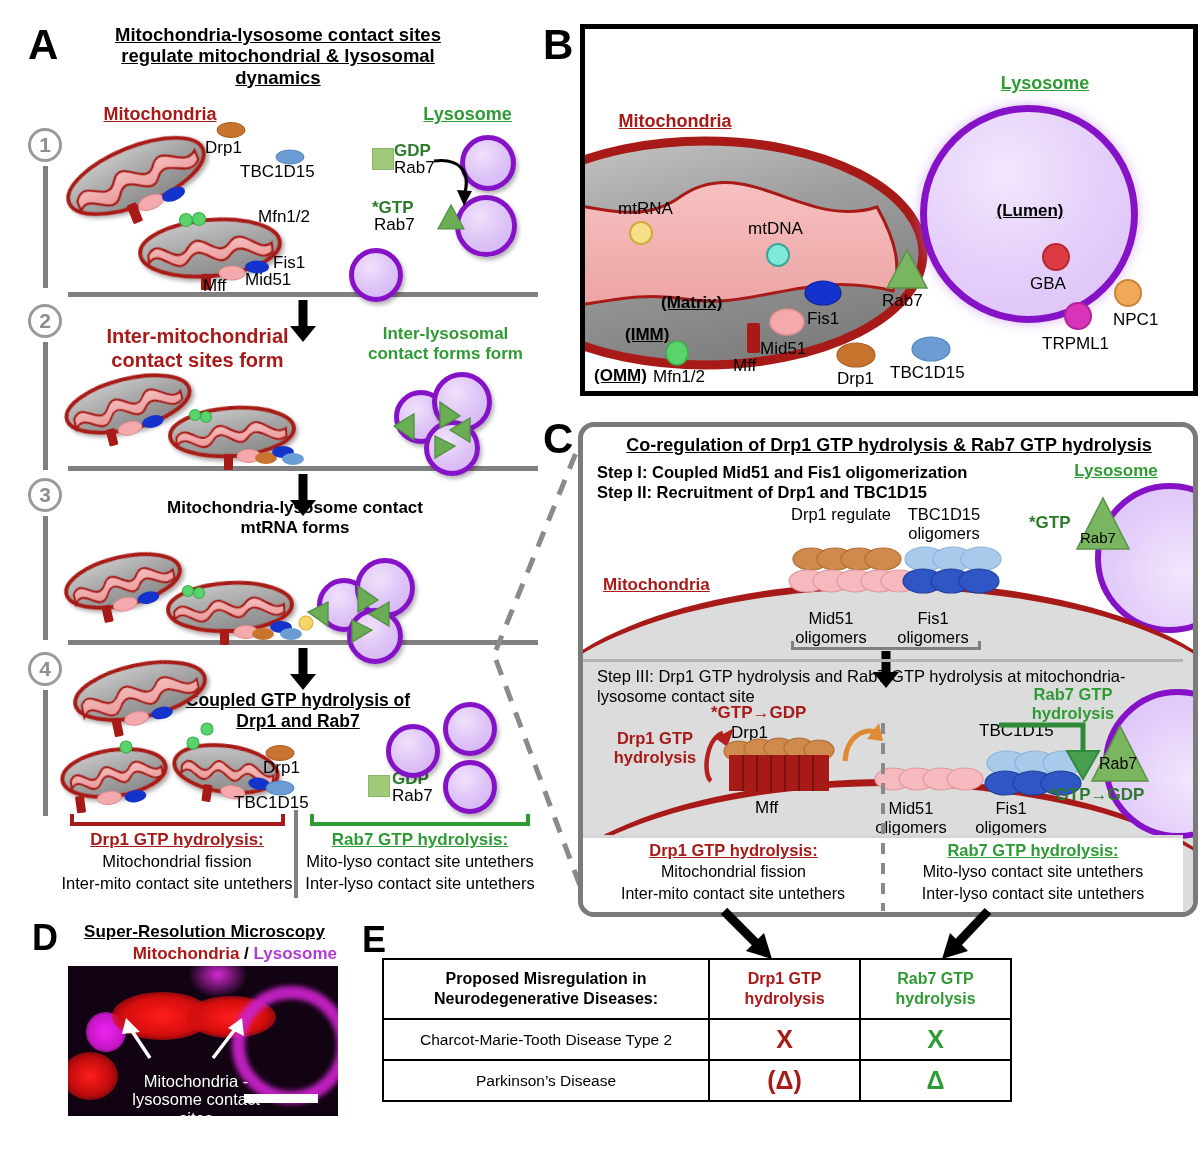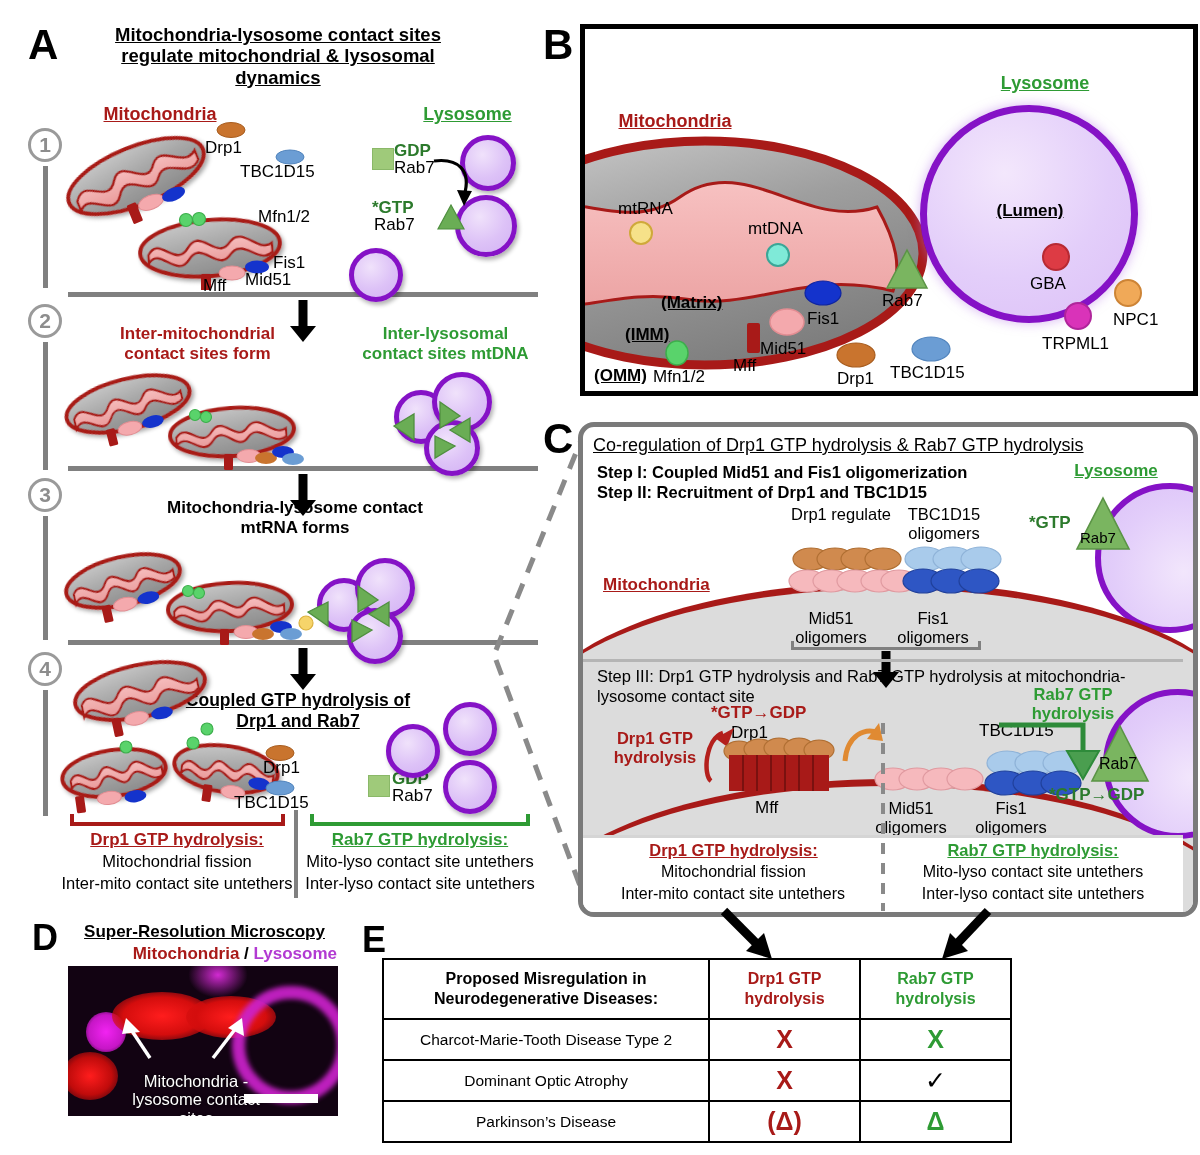--- a/index.html
+++ b/index.html
@@ -152,22 +152,22 @@
 <div class="abs" style="left:374px;top:215px;font-size:17px;">Rab7</div>
 <svg class="abs" style="left:437px;top:204px;" width="28" height="26">
   <polygon points="14,1 27,25 1,25" fill="#6aad55" stroke="#4f8f3f" stroke-width="1.2"></polygon>
 </svg>
 
 <div class="darrow" style="left:290px;top:300px;width:26px;height:42px;">
   <div class="shaft" style="height:28px;"></div>
     <div class="head" style="top:26px;"></div>
 </div>
 
-<div class="abs ctr red" style="left:90px;top:324px;width:215px;font-size:17px;font-weight:bold;line-height:1.2;">Inter-mitochondrial contact sites form</div>
-<div class="abs ctr grn" style="left:358px;top:324px;width:175px;font-size:17px;font-weight:bold;line-height:1.2;">Inter-lysosomal contact sites mtDNA</div>
+<div class="abs ctr red" style="left:90px;top:324px;width:215px;font-size:20px;font-weight:bold;line-height:1.2;">Inter-mitochondrial contact sites form</div>
+<div class="abs ctr grn" style="left:358px;top:324px;width:175px;font-size:17px;font-weight:bold;line-height:1.2;">Inter-lysosomal contact forms form</div>
 
 <svg class="abs" style="left:60px;top:366px;" width="250" height="105" viewBox="0 0 250 105">
   <g filter="url(#shA)" transform="rotate(-14 68 38)">
     <ellipse cx="68" cy="38" rx="63" ry="25" fill="url(#mgA)" stroke="#a81a18" stroke-width="4"></ellipse>
     <path d="M12 40 C24 22,36 56,48 36 C60 18,72 52,84 34 C96 18,108 48,122 38
              L122 46 C108 58,96 30,84 46 C72 62,60 28,48 48 C36 66,24 34,12 50 Z" fill="url(#crA)" stroke="#a81a18" stroke-width="2.2"></path>
   </g>
   <g filter="url(#shA)" transform="rotate(-4 172 66)">
     <ellipse cx="172" cy="66" rx="62" ry="24" fill="url(#mgA)" stroke="#a81a18" stroke-width="4"></ellipse>
     <path d="M116 68 C128 52,140 82,152 64 C164 48,176 78,188 62 C200 48,212 74,226 66
@@ -408,21 +408,21 @@
 
 <div class="abs panel-letter" style="left:543px;top:418px;">C</div>
 
 <svg class="abs" style="left:478px;top:420px;" width="130" height="500">
   <line x1="108" y1="8" x2="18" y2="230" stroke="#8a8a8a" stroke-width="5" stroke-dasharray="16 12" stroke-linecap="butt"></line>
   <line x1="18" y1="240" x2="108" y2="482" stroke="#8a8a8a" stroke-width="5" stroke-dasharray="16 12" stroke-linecap="butt"></line>
 </svg>
 
 <div id="panelC-box" style="left:578px;top:422px;width:610px;height:485px;">
 
-  <div class="abs u" style="left:10px;top:8px;width:592px;font-size:18px;font-weight:normal;text-align:left;">Co-regulation of Drp1 GTP hydrolysis &amp; Rab7 GTP hydrolysis</div>
+  <div class="abs u" style="left:10px;top:8px;width:592px;font-size:18px;font-weight:bold;text-align:center;">Co-regulation of Drp1 GTP hydrolysis &amp; Rab7 GTP hydrolysis</div>
 
   <div class="abs" style="left:14px;top:36px;font-size:16.5px;font-weight:bold;">Step I:  Coupled Mid51 and Fis1 oligomerization</div>
   <div class="abs" style="left:14px;top:56px;font-size:16.5px;font-weight:bold;">Step II: Recruitment of Drp1 and TBC1D15</div>
 
   <div class="abs ttl u grn" style="left:468px;top:34px;width:130px;font-size:17px;">Lysosome</div>
 
   <div class="abs" style="left:512px;top:56px;width:150px;height:150px;border-radius:50%;
               background:radial-gradient(circle at 60% 60%,#f2e6fc 0%,#e2cdfa 60%,#dbc0f7 100%);
               border:6px solid #8512c6;box-sizing:border-box;"></div>
   <svg class="abs" style="left:491px;top:68px;" width="58" height="58">
@@ -615,23 +615,18 @@
     <td class="hdrmain" style="width:335px;">Proposed Misregulation in Neurodegenerative Diseases:</td>
     <td class="hdrsub red" style="width:148px;">Drp1 GTP hydrolysis</td>
     <td class="hdrsub grn" style="width:148px;">Rab7 GTP hydrolysis</td>
   </tr>
   <tr>
     <td class="lab">Charcot-Marie-Tooth Disease Type 2</td>
     <td class="mark red">X</td>
     <td class="mark grn">X</td>
   </tr>
   <tr>
-    <td class="lab">Dominant Optic Atrophy</td>
-    <td class="mark red">X</td>
-    <td class="mark" style="color:#000;font-weight:normal;">✓</td>
-  </tr>
-  <tr>
     <td class="lab">Parkinson’s Disease</td>
     <td class="mark red">(Δ)</td>
     <td class="mark grn">Δ</td>
   </tr>
 </tbody>
   </table>
 
 </body></html>

